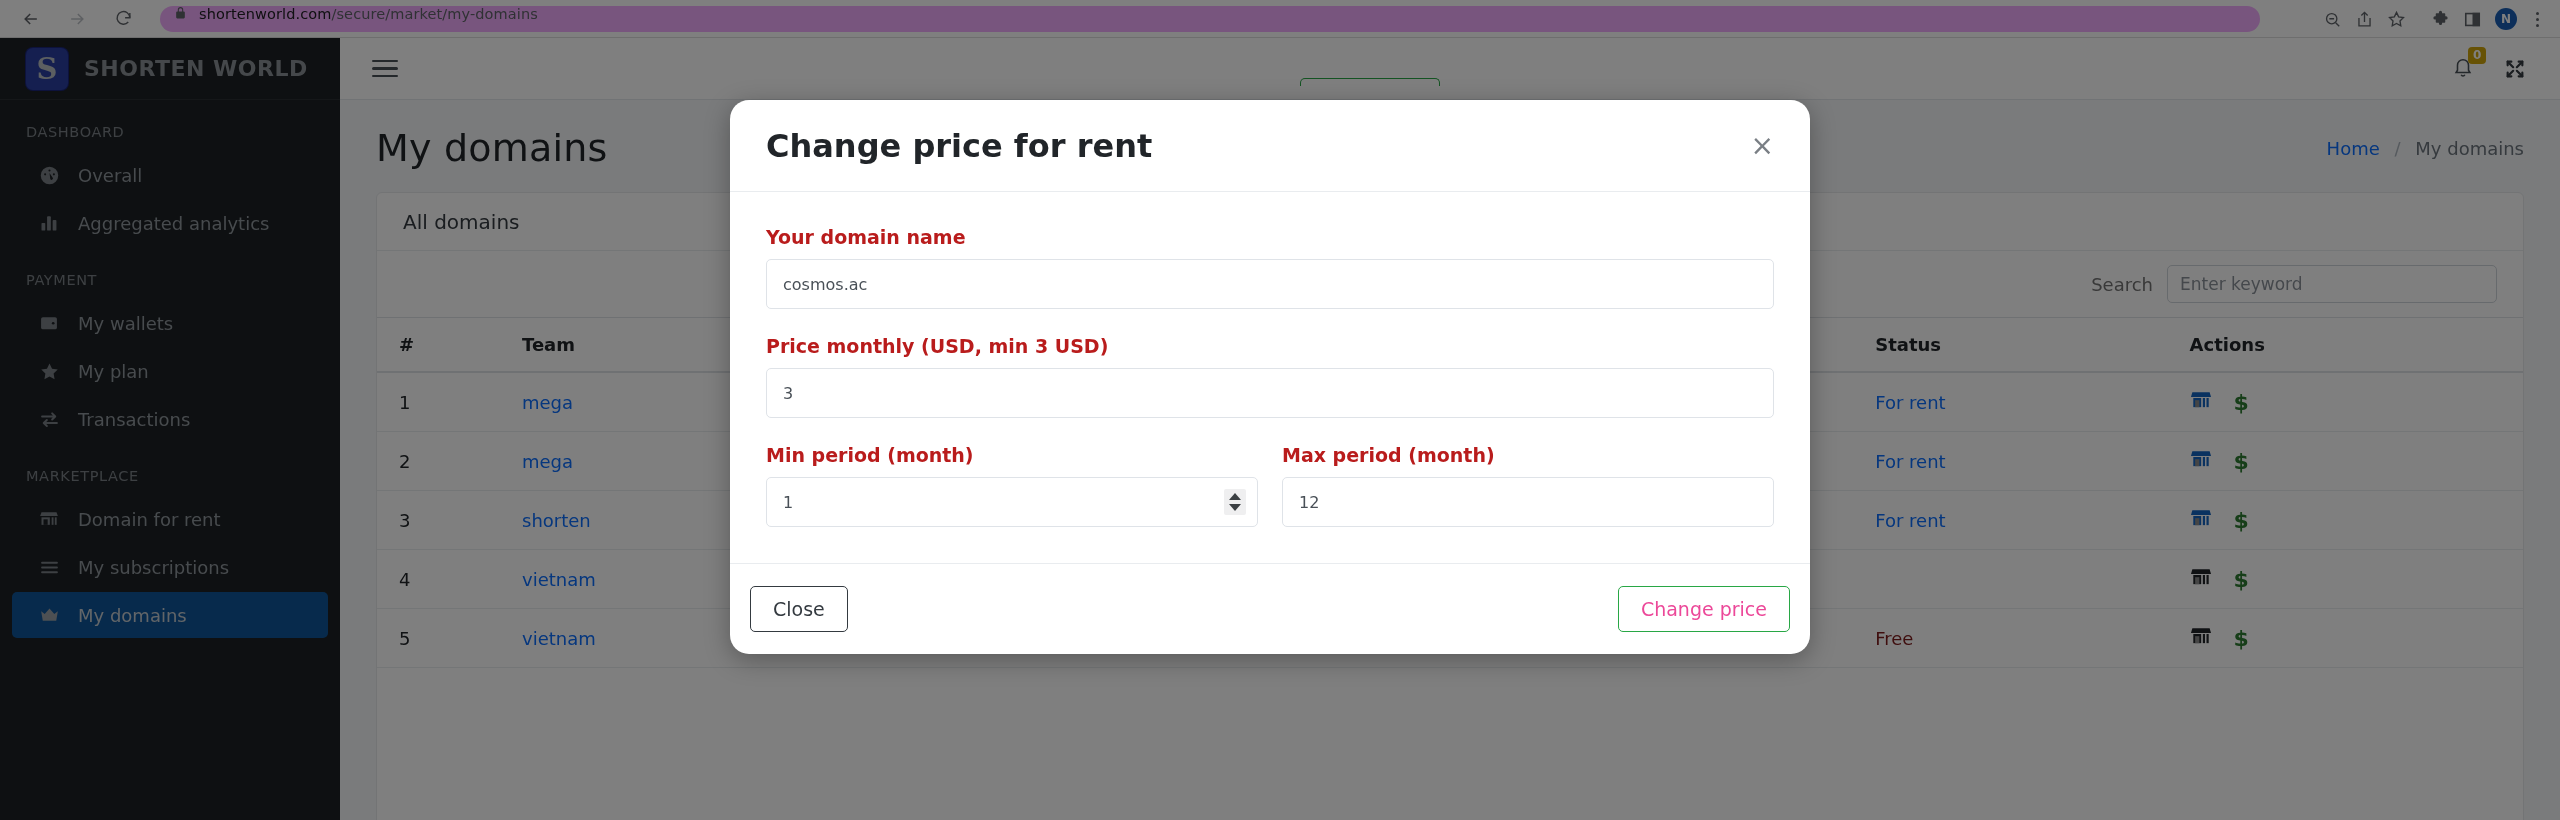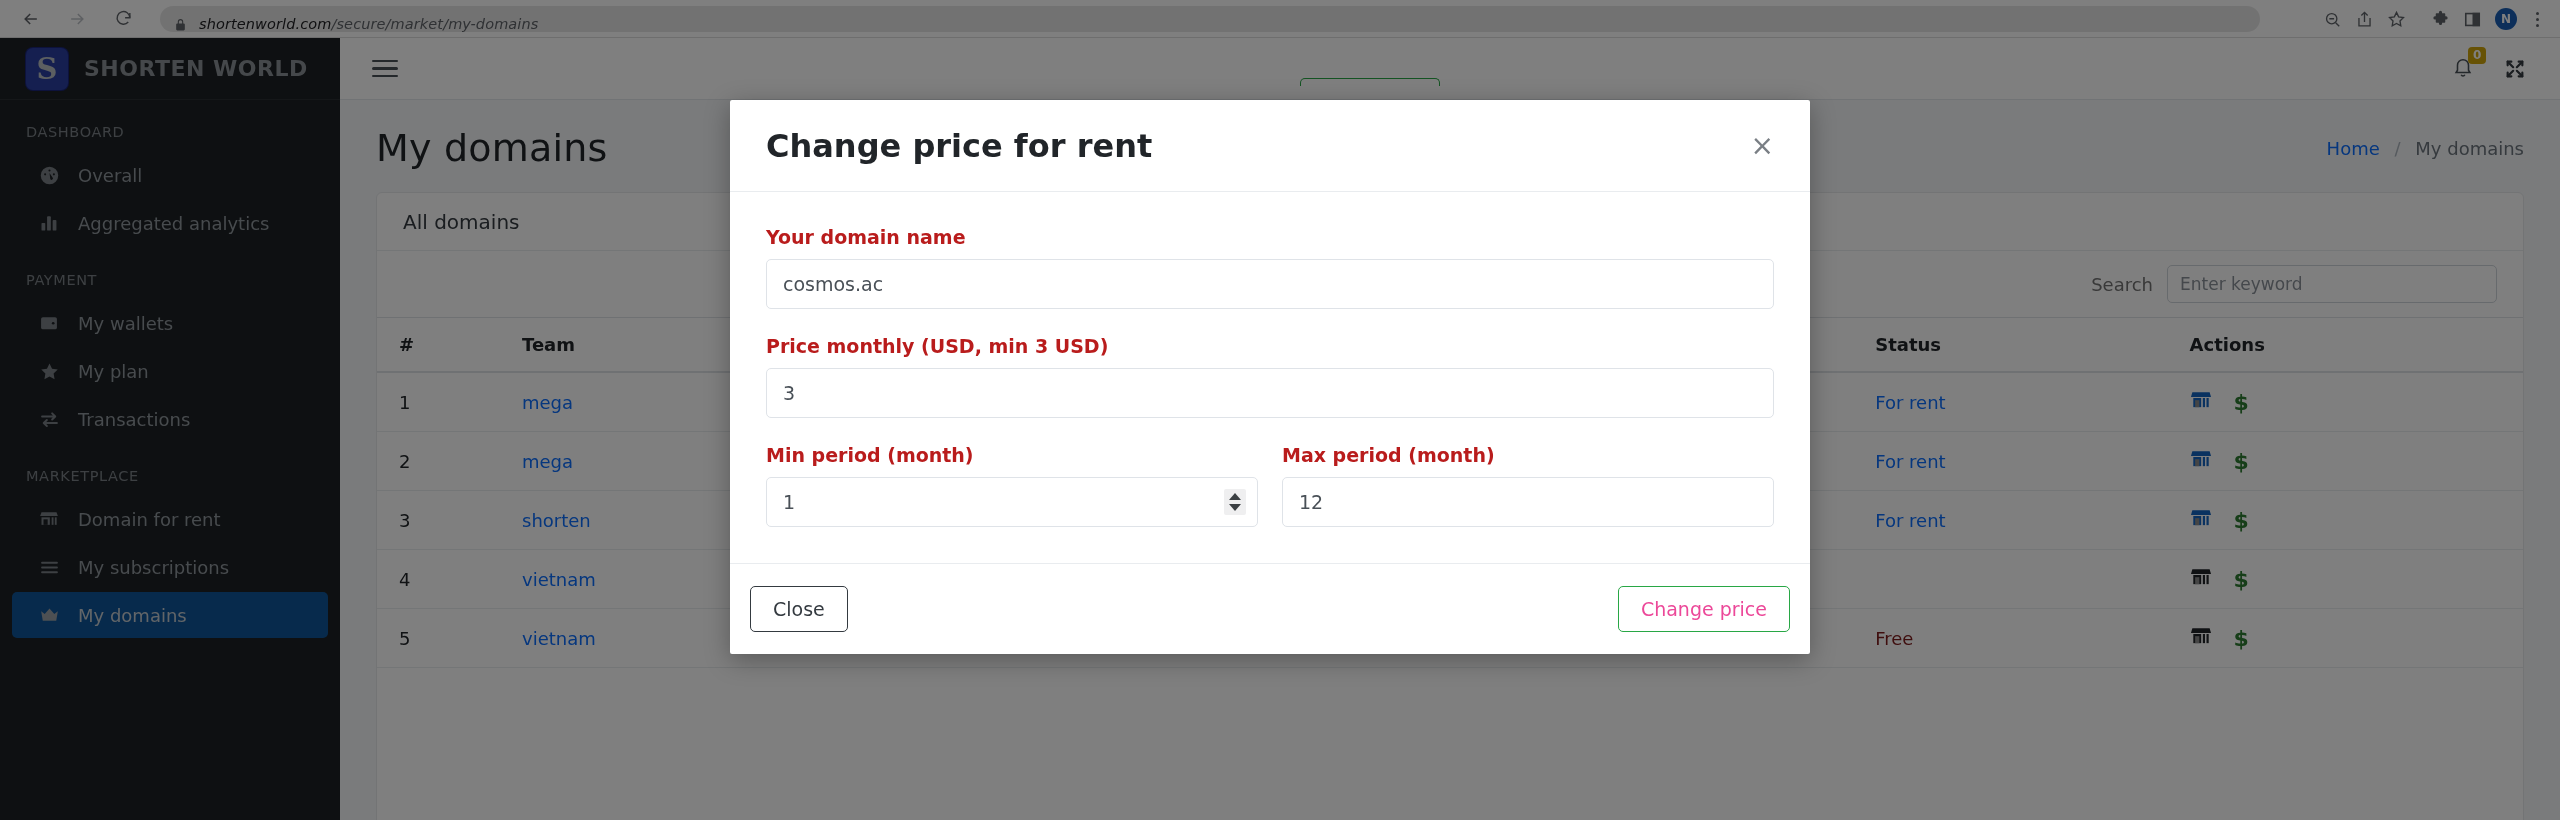--- a/index.html
+++ b/index.html
@@ -22,25 +22,24 @@
   .nav-btn {
     width: 46px; height: 38px;
     display: flex; align-items: center; justify-content: center;
     color: #5f6368;
   }
   .nav-btn.disabled { color: #bdc1c6; }
   .omnibox {
     flex: 0 0 auto;
     margin-left: 14px;
     width: 2100px; height: 26px;
-    background: #e5e5e5;
+    background: #f0abfc;
     border-radius: 13px;
-    display: flex; align-items: flex-end;
+    display: flex; align-items: flex-start;
     padding: 0 14px;
-    font-style: italic;
   }
   .omnibox .lock { margin-right: 12px; display: flex; align-items: center; color: #5f6368; }
   .url { font-size: 14.5px; color: #202124; letter-spacing: .1px; white-space: nowrap; }
   .url .dim { color: #5f6368; }
   .tb-right { position: absolute; right: 0; top: 0; height: 38px; display: flex; align-items: center; padding-right: 10px; }
   .tb-icon { width: 32px; height: 38px; display: flex; align-items: center; justify-content: center; color: #5f6368; }
   .avatar-chip {
     width: 22px; height: 22px; border-radius: 50%;
     background: #1a5fb4; color: #fff;
     font-size: 12px; font-weight: 600;
@@ -173,21 +172,21 @@
   .backdrop {
     position: absolute; top: 0; left: 0;
     width: 2560px; height: 820px;
     background: rgba(0,0,0,0.5);
     z-index: 40;
   }
   .modal {
     position: absolute; left: 730px; top: 100px;
     width: 1080px;
     background: #fff;
-    border-radius: 2px;
+    border-radius: 19px;
     z-index: 50;
     box-shadow: 0 6px 26px rgba(0,0,0,.3);
     overflow: hidden;
   }
   .modal-head {
     height: 92px; display:flex; align-items:center;
     padding: 0 36px;
     border-bottom: 1px solid #e9ecef;
   }
   .modal-title { font-size: 32px; font-weight: 700; color: #212529; }
@@ -195,21 +194,21 @@
     margin-left: auto; font-size: 28px; color: #7a7f85;
     background:none; border:none; cursor:pointer;
     font-family: inherit; line-height: 1;
   }
   .modal-body { padding: 34px 36px 26px 36px; }
   .field { margin-bottom: 26px; }
   .field-label { font-size: 19px; font-weight: 700; color: #b91c1c; margin-bottom: 11px; display:block; }
   .field-input {
     width: 100%; height: 50px;
     border: 1px solid #dfe3e8; border-radius: 5px;
-    padding: 0 16px; font-size: 19px; color: #495057;
+    padding: 0 16px; font-size: 16px; color: #495057;
     font-family: inherit; background:#fff;
   }
   .two-col { display: flex; gap: 24px; }
   .two-col .field { flex: 1; margin-bottom: 10px; }
   .spin-wrap { position: relative; }
   .spinner {
     position: absolute; right: 12px; top: 50%; transform: translateY(-50%);
     display:flex; flex-direction:column; gap: 4px;
     background:#efeff0; border-radius:2px; padding: 4px 5px;
   }

